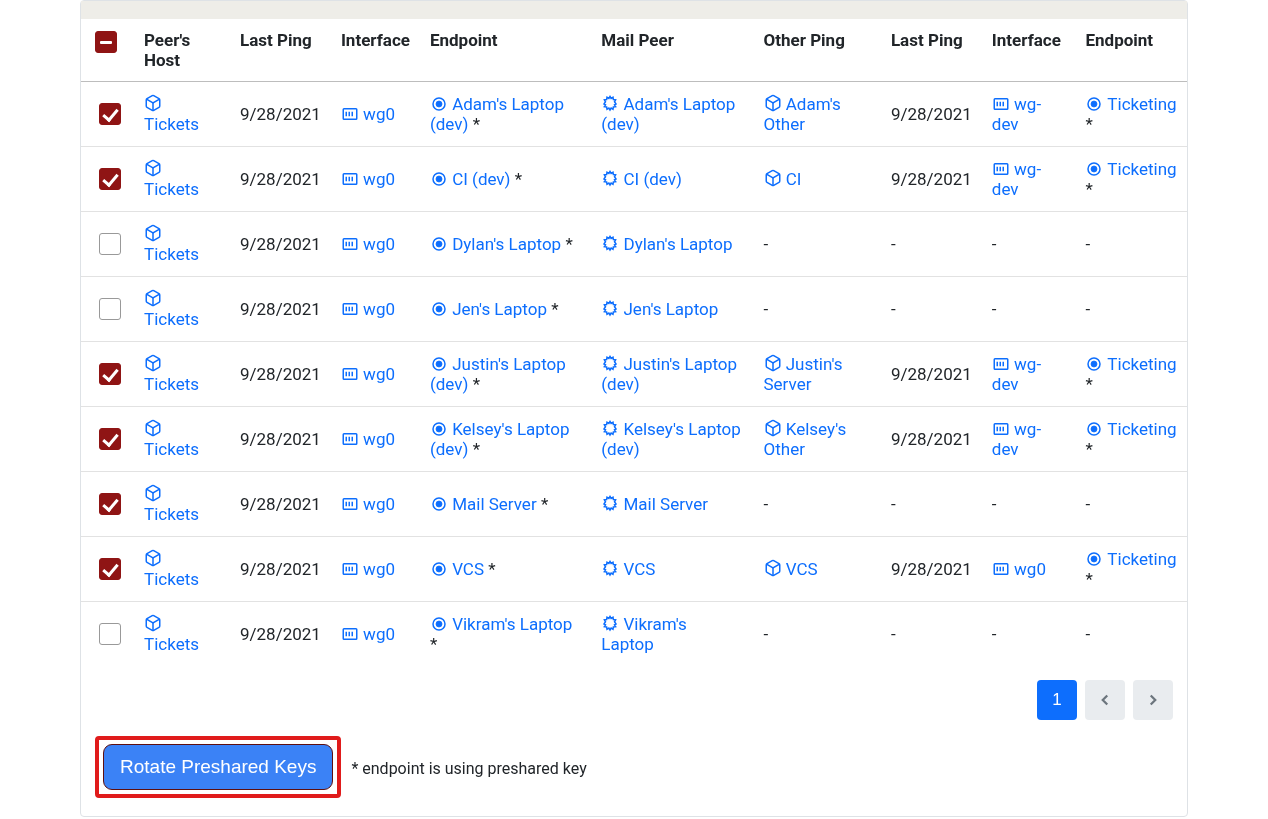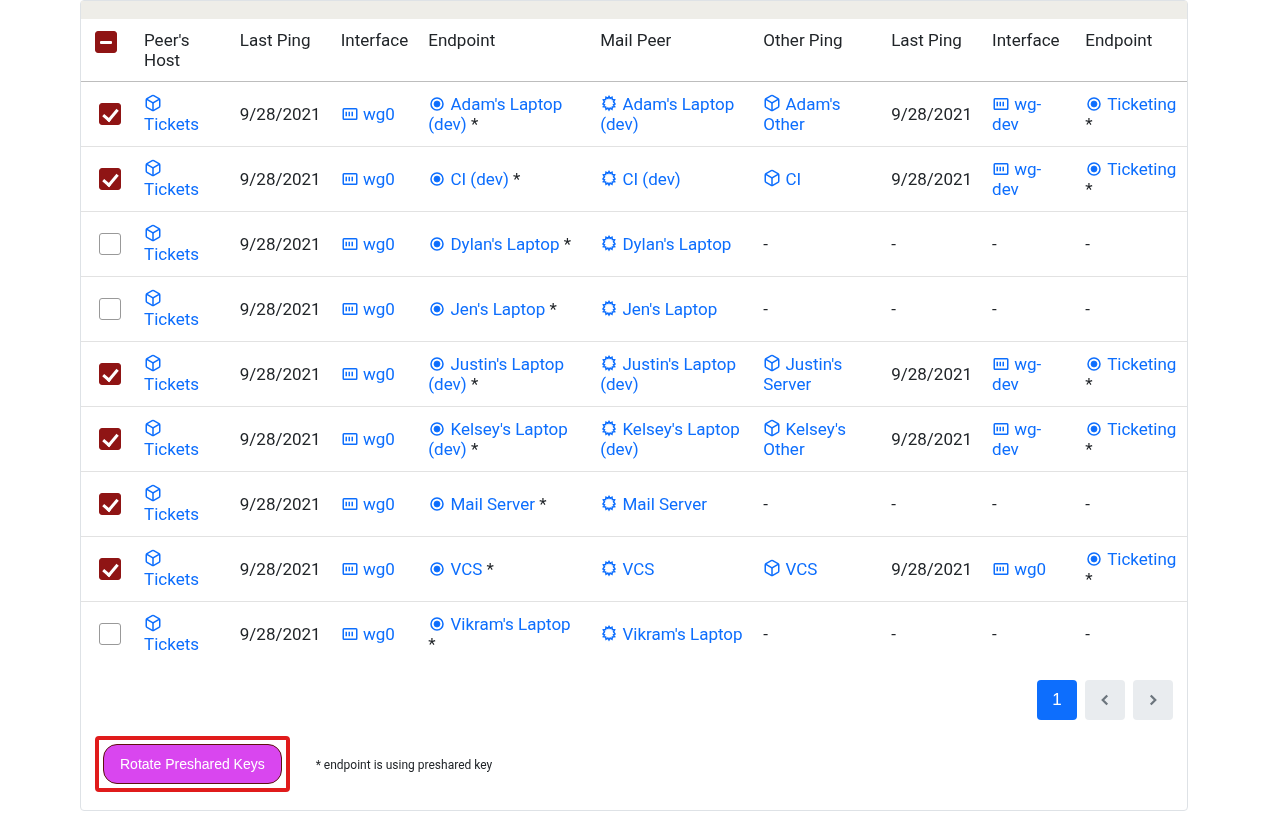--- a/index.html
+++ b/index.html
@@ -21,21 +21,21 @@
 .topbar {
   height: 18px;
   background: #eeede8;
 }
 table {
   width: 100%;
   border-collapse: collapse;
 }
 thead th {
   text-align: left;
-  font-weight: 400;
+  font-weight: 700;
   padding: 11px 10px;
   border-bottom: 1px solid #bdbdbd;
   vertical-align: top;
   font-size: 17px;
 }
 tbody td {
   padding: 12px 10px;
   border-bottom: 1px solid #e2e2e2;
   vertical-align: middle;
   font-size: 17px;
@@ -114,39 +114,39 @@
   cursor: pointer;
   display: inline-flex;
   align-items: center;
   justify-content: center;
 }
 .page-btn.active {
   background: #0d6efd;
   color: #fff;
 }
 .rotate-btn {
-  background: #d946ef;
+  background: #3b82f6;
   color: #fff;
   border: 1px solid #5e0f0f;
-  border-radius: 14px;
+  border-radius: 9px;
   padding: 11px 16px;
-  font-size: 14px;
+  font-size: 19px;
   cursor: pointer;
   box-shadow: 0 0 0 4px #e01b1b inset 0 0 0 0;
 }
 .highlight-box {
   display: inline-block;
   border: 4px solid #e01b1b;
   border-radius: 4px;
   padding: 4px;
 }
 .footnote {
   display: inline-block;
-  margin-left: 22px;
-  font-size: 12px;
+  margin-left: 6px;
+  font-size: 16px;
   color: #212529;
   vertical-align: middle;
 }
 .clear { clear: both; }
 th:first-child, td:first-child { width: 48px; padding-left: 14px; }
 td.dash { color: #212529; }
 </style>
 </head>
 <body>
 

